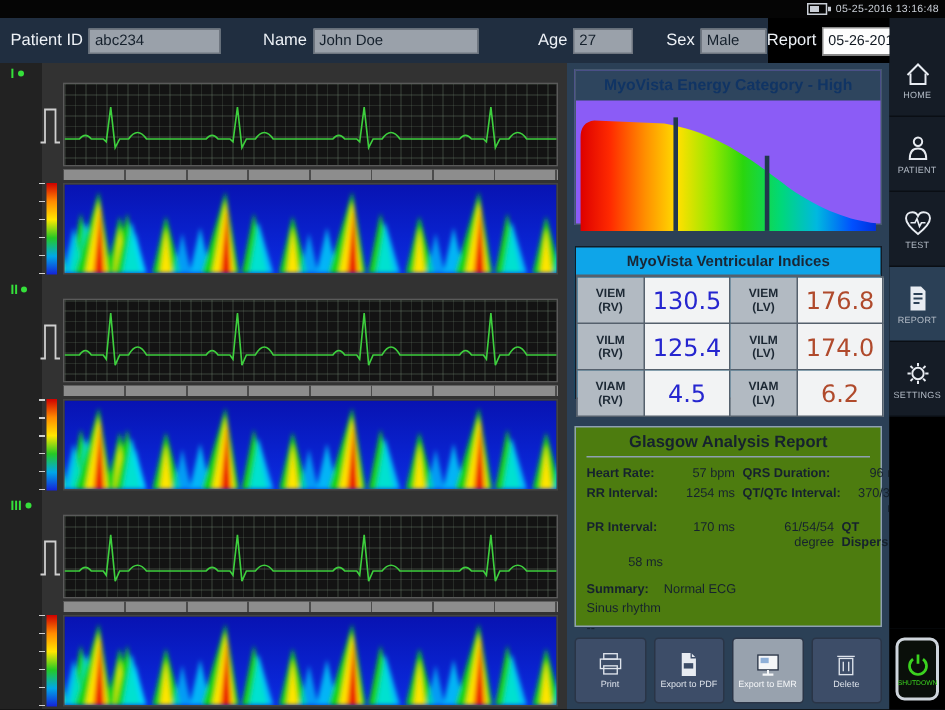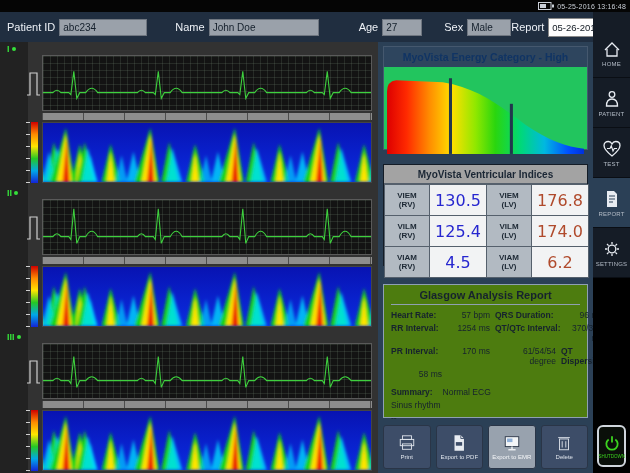--- a/index.html
+++ b/index.html
@@ -6,21 +6,21 @@
   html,body { width:630px; height:473px; overflow:hidden; background:#000;
               font-family:"Liberation Sans", sans-serif; }
   .app { position:relative; width:630px; height:473px; background:#000; }
 
   
   .topstrip { position:absolute; left:0; top:0; width:630px; height:12px; background:#050505;
               display:flex; justify-content:flex-end; align-items:center; gap:3px; padding-right:4px; }
   .dt { font-size:7px; color:#c9ced6; letter-spacing:.2px; }
 
   
-  .patientbar { position:absolute; left:0; top:12px; width:630px; height:30px; background:#202e40;
+  .patientbar { position:absolute; left:0; top:12px; width:512px; height:30px; background:#202e40;
                 display:flex; align-items:center; padding:0 36px 0 7px; }
   .patientbar .lbl { font-size:11px; color:#edf1f6; margin-right:4px; white-space:nowrap; }
   .fld { height:17px; background:#9aa1aa; border:1px solid #6f7680; color:#15202c;
          font-size:10px; padding:0 3px; font-family:"Liberation Sans",sans-serif; }
   .f-id{width:88px; margin-right:28px;} .f-name{width:110px; margin-right:40px;}
   .f-age{width:40px; margin-right:22px;} .f-sex{width:44px;}
   .report-wrap{ margin-left:auto; display:flex; align-items:center; }
   .report-select { width:110px; height:19px; background:#fdfdfd; border:1px solid #888; color:#101821;
                    font-size:9.5px; display:flex; align-items:center; padding:0 3px; justify-content:space-between; }
 
@@ -47,27 +47,27 @@
   .cbar { position:absolute; left:31px; top:80px; width:7px; height:61px;
           background:linear-gradient(#cf0000,#ff8a00,#ffe600,#25c825,#00a8e8,#1423d8); }
   .cbar-ticks { position:absolute; left:26px; top:80px; width:4px; height:61px;
           background:repeating-linear-gradient(to bottom, #cfcfcf 0 1px, transparent 1px 12px); }
   .spec { position:absolute; left:42px; top:80px; width:330px; height:61px; border:1px solid #444; }
   .spec svg{ display:block; width:100%; height:100%; }
 
   
   .right-panel { position:relative; width:215px; height:431px; background:#2b4056; }
   .card { position:absolute; left:5px; width:205px; }
-  .energy-card { top:4px; height:104px; border:1px solid #45586e; background:#22c55e; }
+  .energy-card { top:4px; height:104px; border:1px solid #45586e; background:#8b5cf6; }
   .energy-hdr { height:20px; display:flex; align-items:center; justify-content:center;
                 font-size:10.5px; font-weight:bold; color:#103464; background:#2e455e; }
   .energy-body { height:90px; }
   .energy-body svg { display:block; width:100%; height:100%; }
 
-  .indices-card { top:122px; height:102px; border:1px solid #141c26; background:#a3a3a3; }
+  .indices-card { top:122px; height:102px; border:1px solid #141c26; background:#0ea5e9; }
   .indices-hdr { height:19px; display:flex; align-items:center; justify-content:center;
                  font-size:10px; font-weight:bold; color:#1a2634; border-bottom:1px solid #55606c; }
   table.idx { width:100%; border-collapse:collapse; table-layout:fixed; }
   table.idx td { border:1px solid #55606c; height:31px; text-align:center; vertical-align:middle; }
   td.klbl { width:45px; background:#b2bac2; color:#1c2834; font-size:8px; font-weight:bold; line-height:1.15; }
   td.kval { width:57px; background:#f2f3f4; font-size:16px; font-family:"DejaVu Sans",sans-serif; }
   .rv { color:#2626cf; } .lv { color:#b04a2c; }
 
   .glasgow-card { top:242px; height:134px; background:#4d7c0f; border:1px solid #8fa0b2;
                   padding:4px 7px; color:#16222e; }

